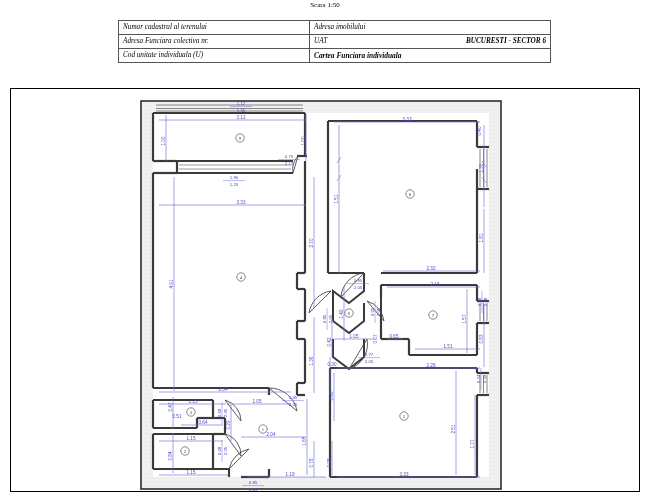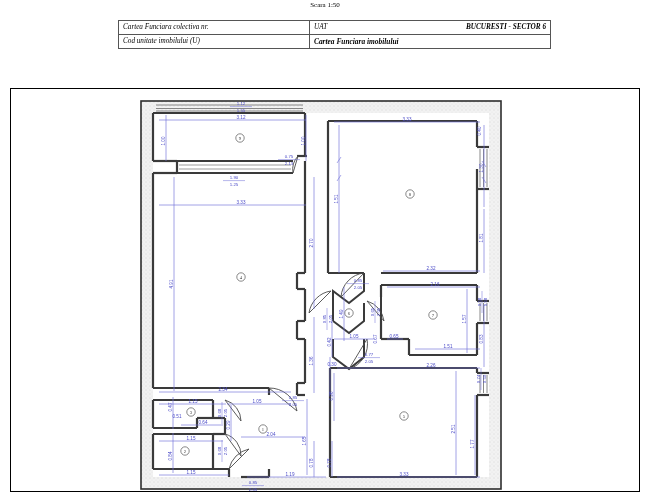--- a/index.html
+++ b/index.html
@@ -78,33 +78,37 @@
   #plan-svg { position: absolute; left: 0; top: 0; }
 </style>
 </head>
 <body>
 
 <div id="titleblock">
   <div id="doc-scale">Scara 1:50</div>
 
   <table id="info-table">
     <tbody>
+        <tr>
+      <td class="col-left">Numar cadastral al terenului</td>
+      <td class="col-right">Adresa imobilului</td>
+    </tr>
     <tr>
-      <td class="col-left">Cartea Funciara colectiva nr.</td>
+      <td class="col-left">Adresa Funciara colectiva nr.</td>
       <td class="col-right">
         <div class="uat-row">
           <span>UAT</span>
           <span class="uat-right">BUCURESTI - SECTOR 6</span>
         </div>
       </td>
     </tr>
     <tr>
-      <td class="col-left">Cod unitate imobilului (U)</td>
+      <td class="col-left">Cod unitate individuala (U)</td>
       <td class="col-right">
-        <span class="cf-ind">Cartea Funciara imobilului</span>
+        <span class="cf-ind">Cartea Funciara individuala</span>
       </td>
     </tr>
   </tbody>
     </table>
 </div>
 
 <div id="frame">
   <svg id="plan-svg" width="628" height="402" viewBox="0 0 628 402">
     <defs>
       <pattern id="hatchPat" width="4" height="4" patternUnits="userSpaceOnUse">

